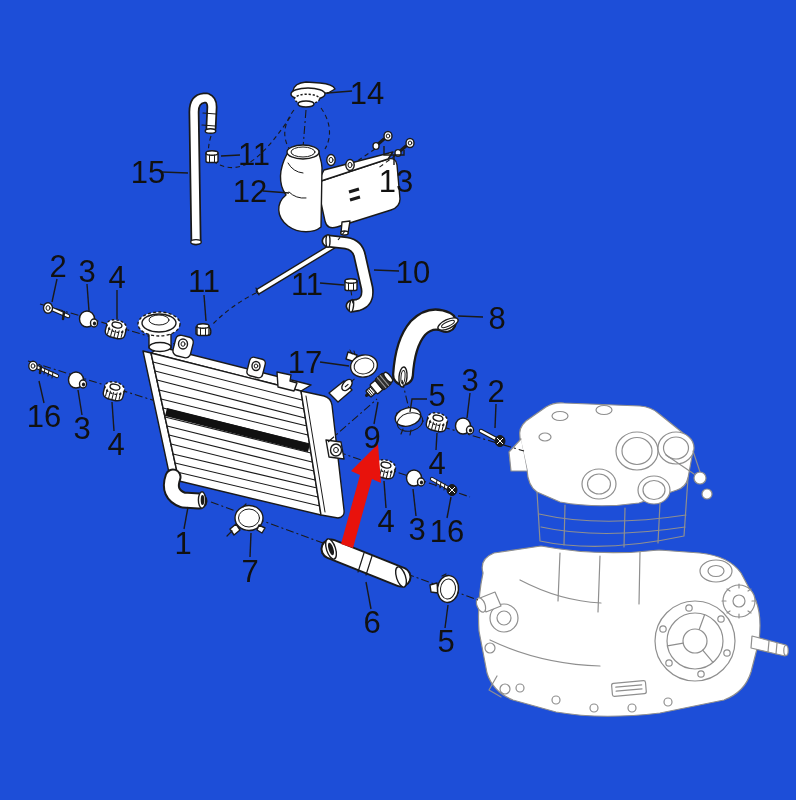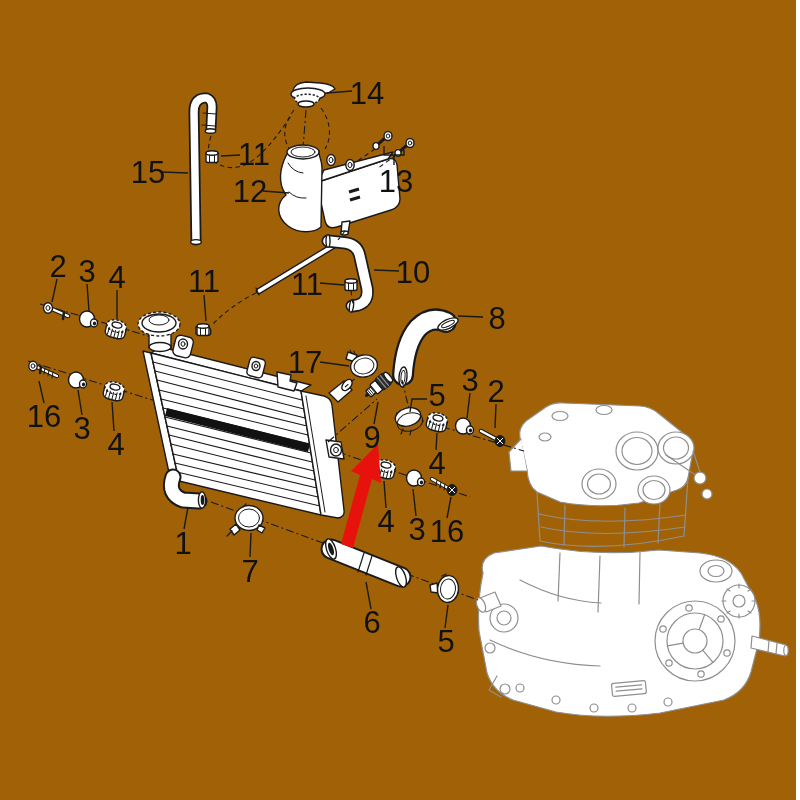--- a/index.html
+++ b/index.html
@@ -1,16 +1,16 @@
 <!DOCTYPE html>
 <html><head>
 <meta charset="utf-8">
 <style>
   html,body { margin:0; padding:0; background:#ffffff; }
-  .stage { position:relative; width:796px; height:800px; background:#a16207; overflow:hidden; }
+  .stage { position:relative; width:796px; height:800px; background:#1d4ed8; overflow:hidden; }
   svg { display:block; }
   .callout { font-family:"Liberation Sans", sans-serif; font-size:31px; font-weight:400;
              fill:#111111; text-anchor:middle; dominant-baseline:central; }
   .leader  { stroke:#1a1a1a; stroke-width:1.4; fill:none; }
   .o  { stroke:#1a1a1a; fill:none; stroke-linecap:round; stroke-linejoin:round; }
   .w  { fill:#ffffff; stroke:#1a1a1a; stroke-width:1.4; stroke-linejoin:round; }
   .to { stroke:#1a1a1a; fill:none; stroke-linecap:round; stroke-linejoin:round; }
   .ti { stroke:#ffffff; fill:none; stroke-linecap:round; stroke-linejoin:round; }
   .dd { stroke:#1a1a1a; stroke-width:1.1; fill:none; stroke-dasharray:8 3 2 3; }
   .ds { stroke:#1a1a1a; stroke-width:1.1; fill:none; stroke-dasharray:4.5 3.5; }

